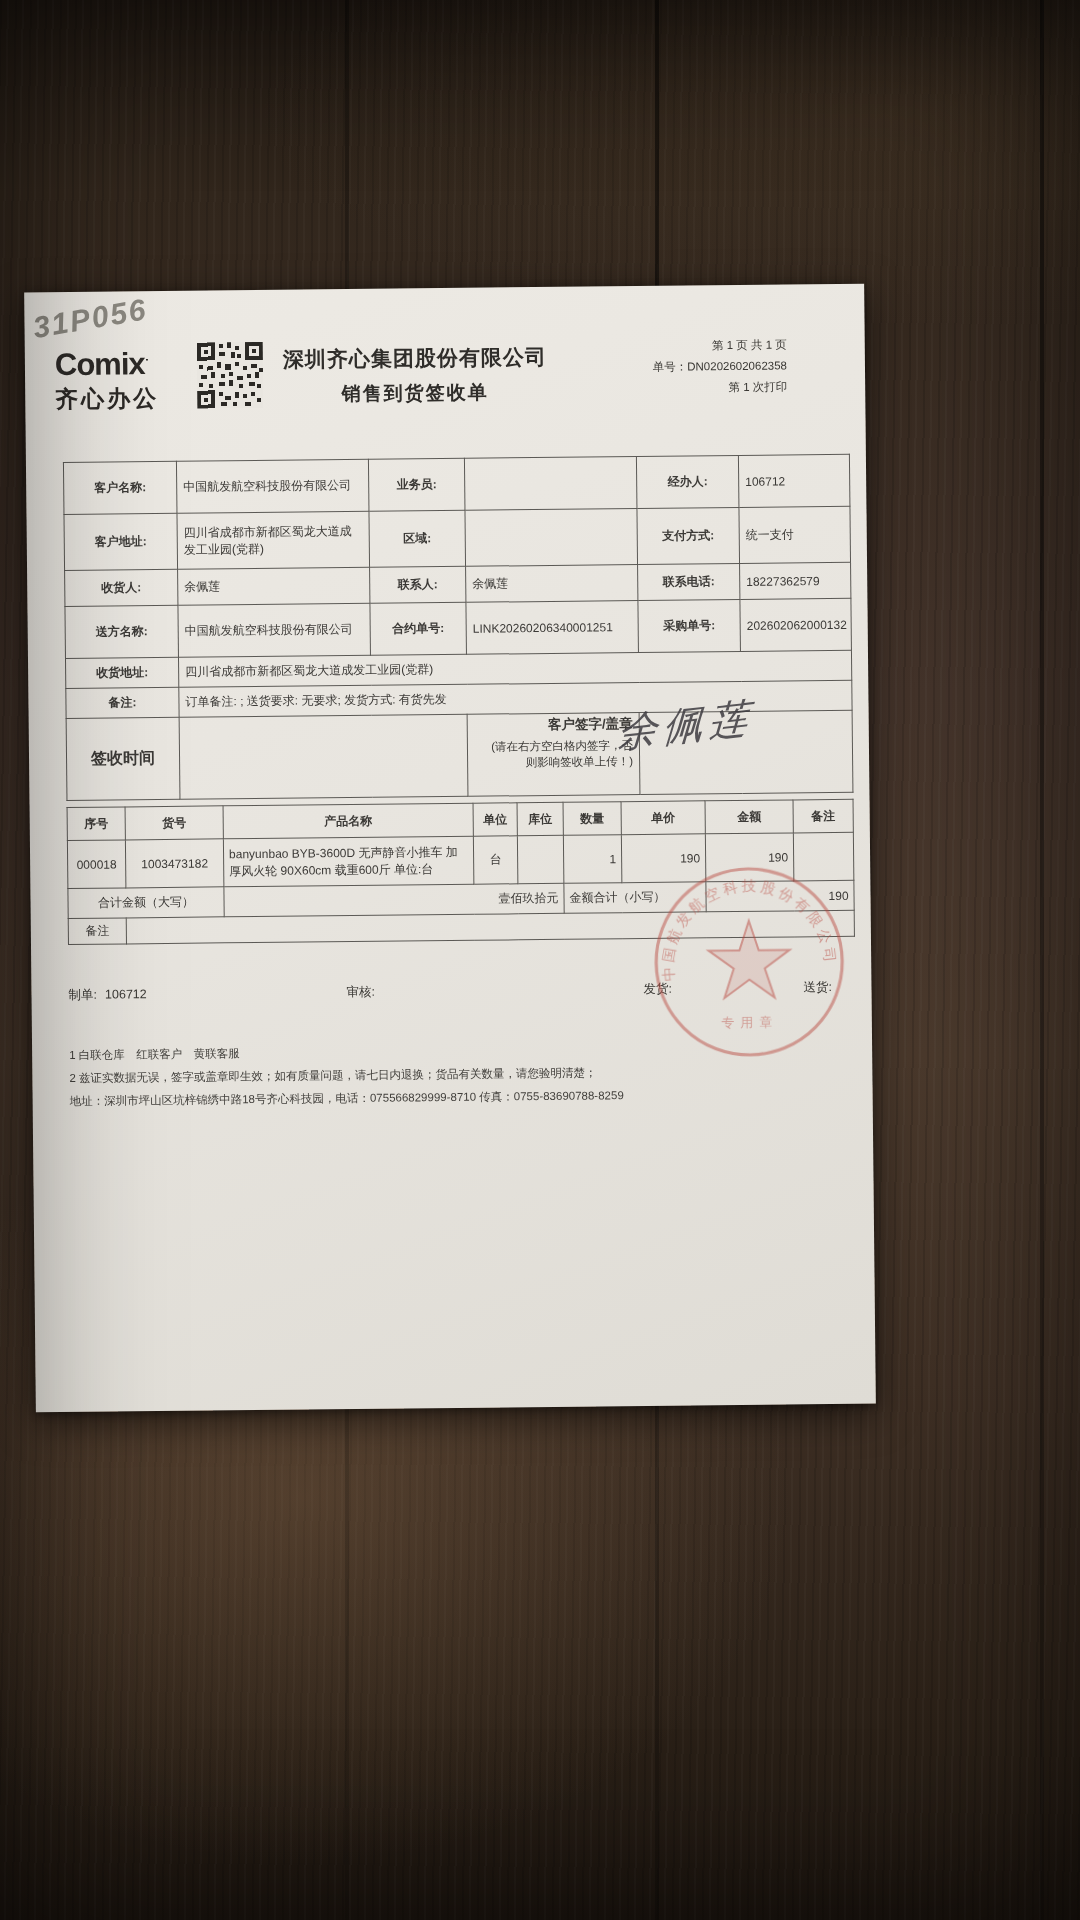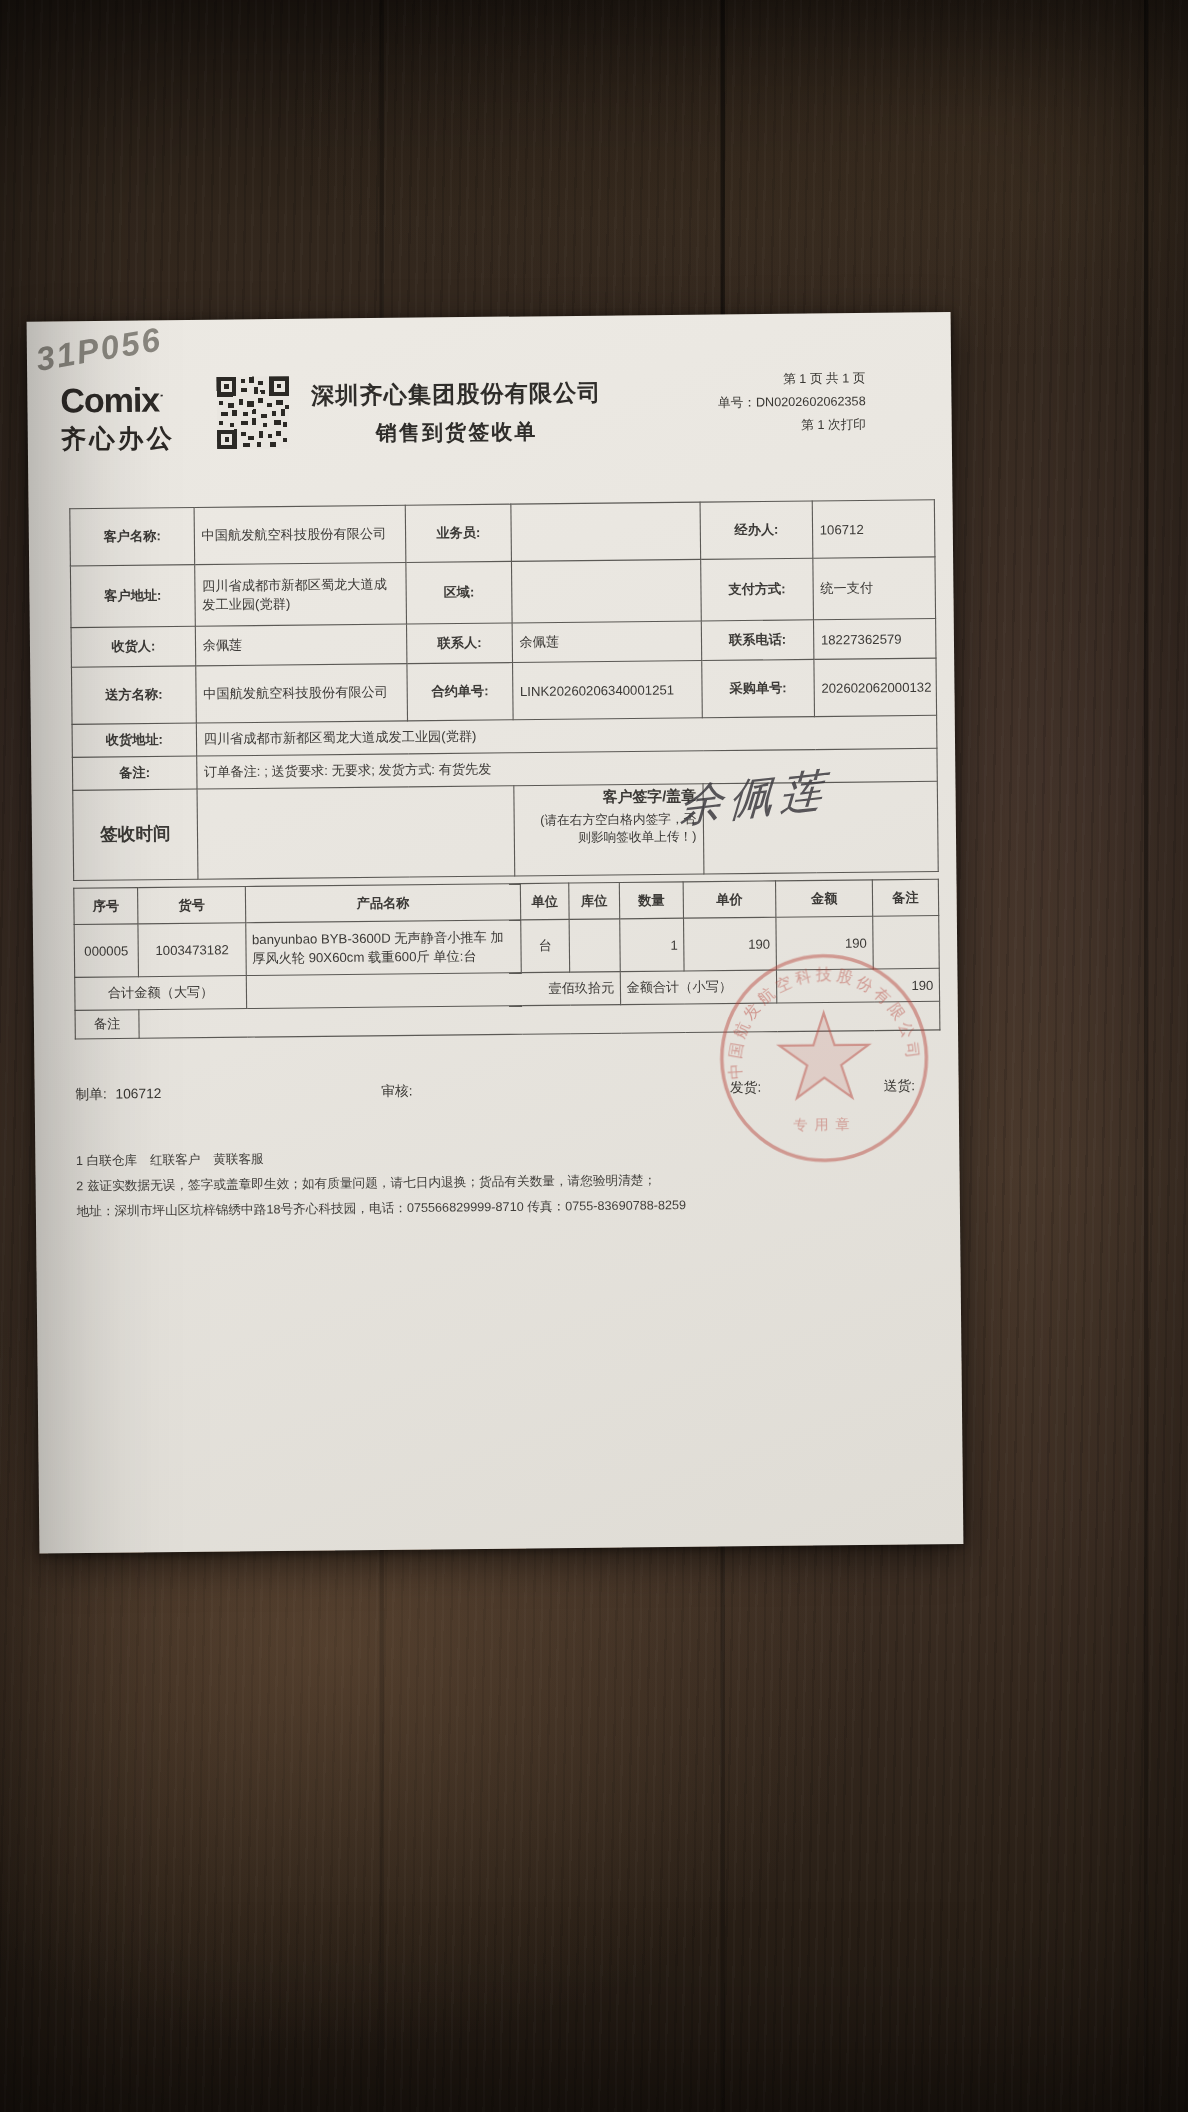--- a/index.html
+++ b/index.html
@@ -236,21 +236,21 @@
       <th>货号</th>
       <th>产品名称</th>
       <th>单位</th>
       <th>库位</th>
       <th>数量</th>
       <th>单价</th>
       <th>金额</th>
       <th>备注</th>
     </tr>
     <tr style="height:48px">
-      <td class="ct">000005</td>
+      <td class="ct">000018</td>
       <td class="ct">1003473182</td>
       <td class="lt prod-name">banyunbao BYB-3600D 无声静音小推车 加厚风火轮 90X60cm 载重600斤 单位:台</td>
       <td class="ct">台</td>
       <td class="ct"></td>
       <td class="rt">1</td>
       <td class="rt">190</td>
       <td class="rt">190</td>
       <td class="ct"></td>
     </tr>
     <tr style="height:30px">
@@ -262,21 +262,21 @@
     <tr style="height:26px">
       <td class="ct">备注</td>
       <td colspan="8"></td>
     </tr>
   </tbody>
     </table>
 
   <div class="made-row">
     <span class="f" style="left:0"><span>制单:</span><span class="v">106712</span></span>
     <span class="f" style="left:278px"><span>审核:</span><span class="v"></span></span>
-    <span class="f" style="left:595px"><span>发货:</span><span class="v"></span></span>
+    <span class="f" style="left:575px"><span>发货:</span><span class="v"></span></span>
     <span class="f" style="left:735px"><span>送货:</span><span class="v"></span></span>
   </div>
 
   <svg class="stamp" viewBox="0 0 194 194">
     <defs>
       <path id="arcTop" d="M 24,123 A 76 76 0 1 1 170,123"></path>
     </defs>
     <circle cx="97" cy="97" r="93" fill="none" stroke="#b8453c" stroke-width="3.2" opacity=".75"></circle>
     <path d="M97,56 L106.6,85.4 L137.5,85.4 L112.5,103.6 L122.1,133 L97,114.8 L71.9,133 L81.5,103.6 L56.5,85.4 L87.4,85.4 Z" fill="rgba(184,69,60,.25)" stroke="#b8453c" stroke-width="2" opacity=".8"></path>
     <text font-size="14.5" fill="#b8453c" opacity=".75" letter-spacing="3.5" font-family="Liberation Sans, sans-serif">

